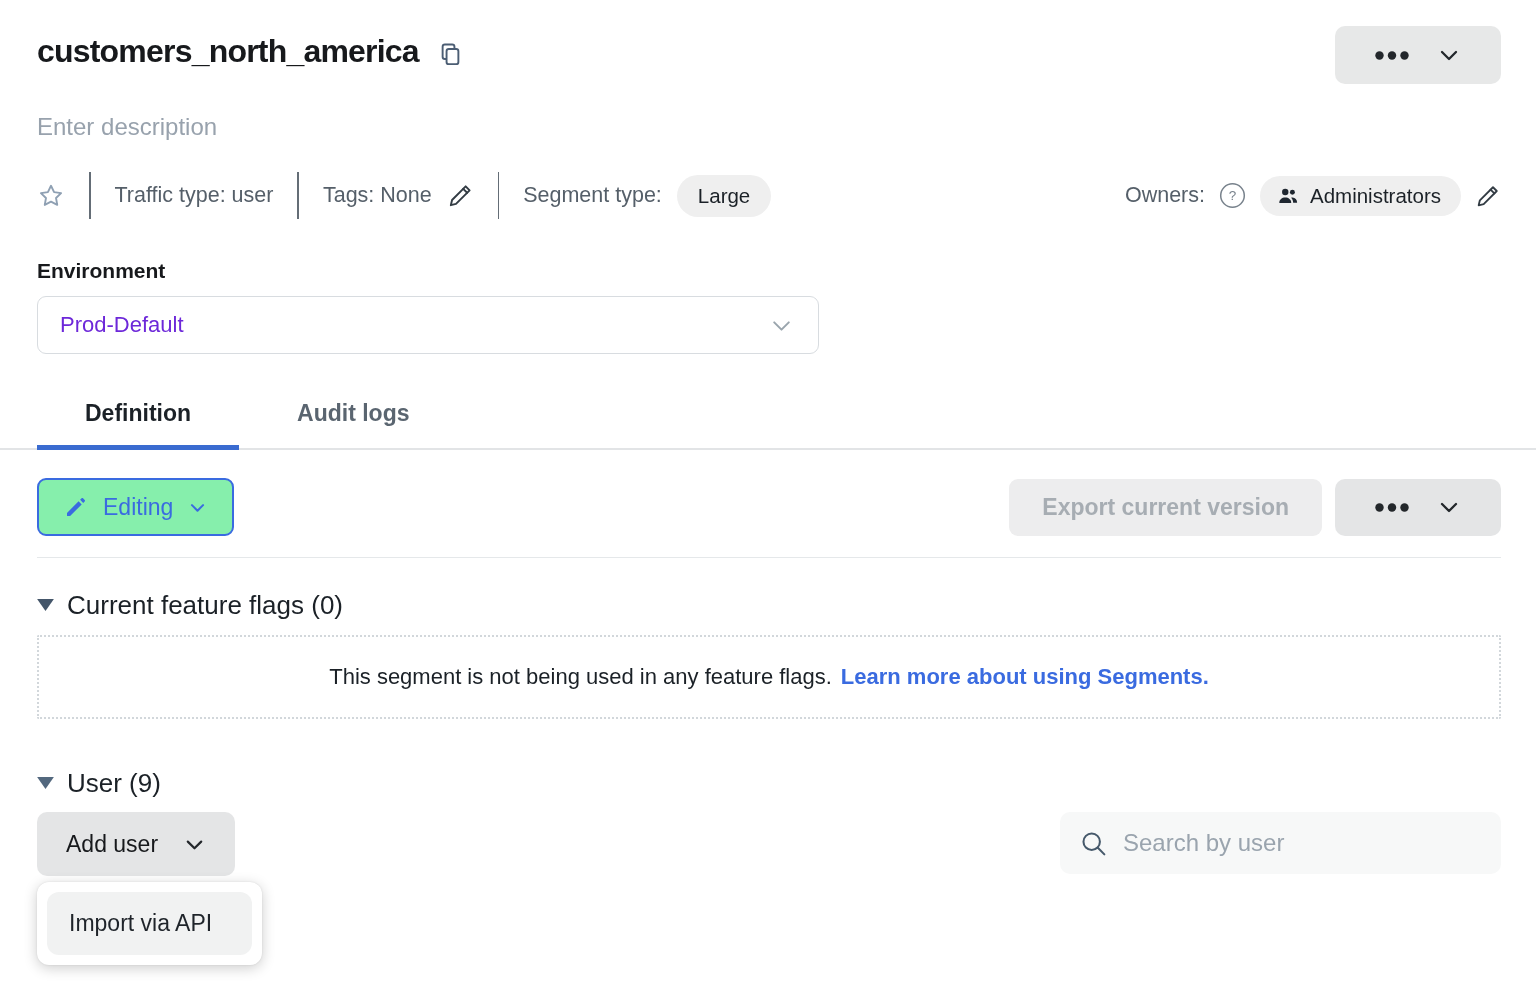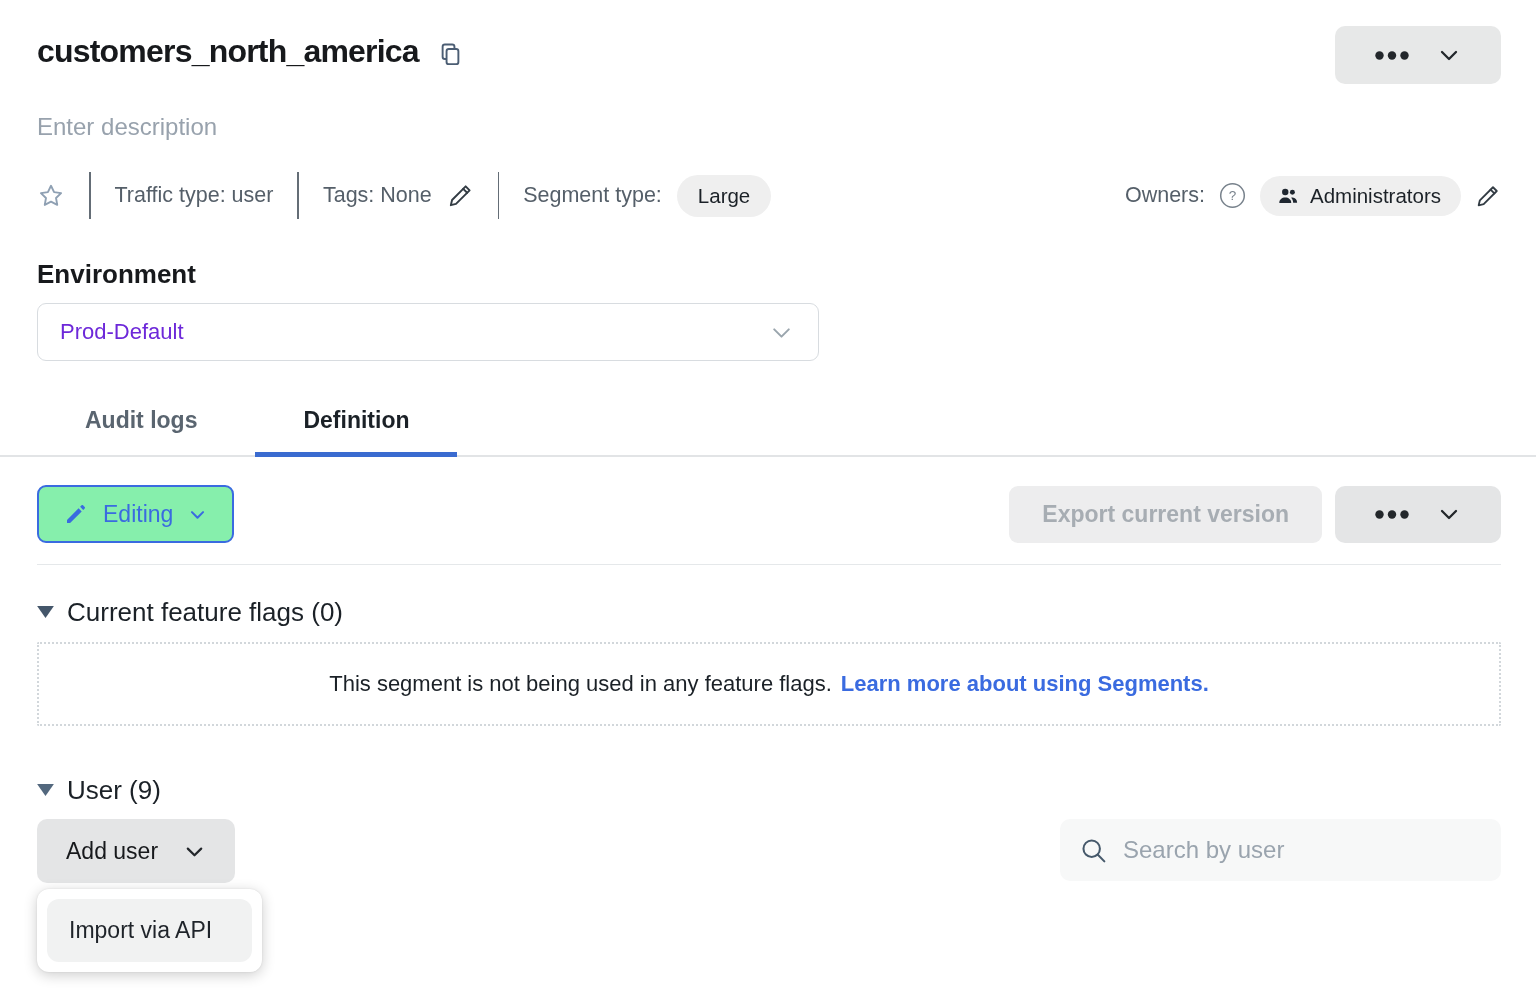--- a/index.html
+++ b/index.html
@@ -46,21 +46,21 @@
     background: #efefef; border-radius: 22px; padding: 9px 21px;
     font-size: 20.5px; color: #1b2127; white-space: nowrap;
   }
   .owners-badge {
     background: #efefef; border-radius: 22px; padding: 8px 20px 8px 17px;
     display: flex; align-items: center; gap: 11px;
     font-size: 20.5px; color: #1b2127; cursor: pointer; border: none;
   }
 
   
-  .env-label { margin-top: 40px; font-size: 26px; font-weight: 700; color: #17191c; }
+  .env-label { margin-top: 40px; font-size: 21px; font-weight: 700; color: #17191c; }
   .env-select {
     margin-top: 13px; width: 782px; height: 58px;
     border: 1px solid #d8dce0; border-radius: 9px;
     display: flex; align-items: center; justify-content: space-between;
     padding: 0 24px 0 22px; cursor: pointer; background: #fff;
   }
   .env-select-value { font-size: 22px; color: #6d28d9; }
 
   
   .tab-bar {
@@ -243,22 +243,22 @@
   <div class="env-select">
     <span class="env-select-value">Prod-Default</span>
     <span>
       <svg width="25" height="25" viewBox="0 0 24 24" fill="none" stroke="#9aa5ad" stroke-width="1.9" stroke-linecap="round" stroke-linejoin="round">
         <path d="M5 9l7 7 7-7"></path>
       </svg>
     </span>
   </div>
 
   <div class="tab-bar">
+    <button class="tab active">Definition</button>
     <button class="tab">Audit logs</button>
-    <button class="tab active">Definition</button>
   </div>
 
   <div class="toolbar">
     <button class="editing-btn">
       <span>
         <svg width="24" height="24" viewBox="0 0 24 24" fill="#3a6be0">
           <path d="M3 17.9V21h3.1L17.7 9.4l-3.1-3.1L3 17.9zM20.7 6.4c.4-.4.4-1 0-1.4l-1.7-1.7c-.4-.4-1-.4-1.4 0l-1.5 1.5 3.1 3.1 1.5-1.5z"></path>
         </svg>
       </span>
       <span>Editing</span>

